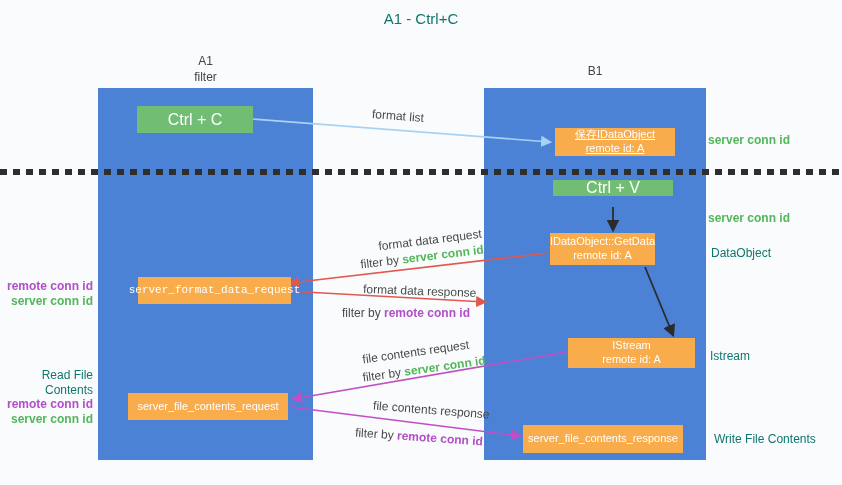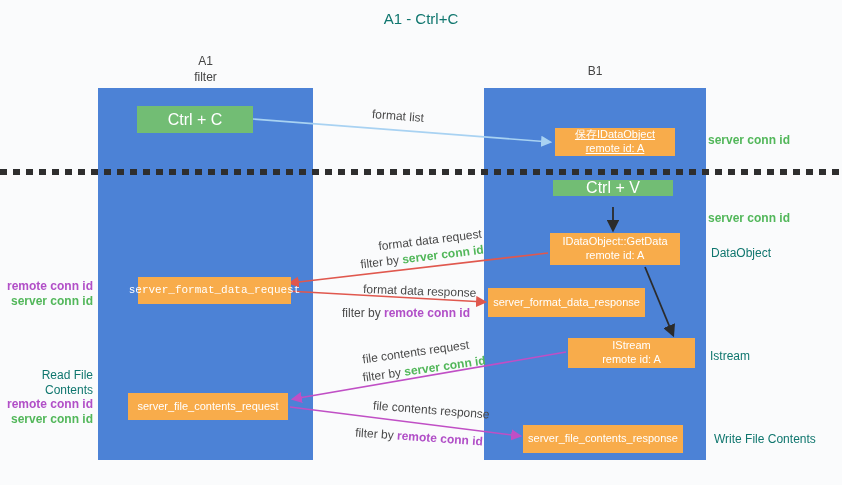--- a/index.html
+++ b/index.html
@@ -83,32 +83,29 @@
 
   <div class="node orange-node" style="left:555px;top:128px;width:120px;height:28px;text-decoration:underline;">
     <div>保存IDataObject</div>
     <div>remote id: A</div>
   </div>
 
   <div class="node green-node" style="left:553px;top:180px;width:120px;height:16px;">
     <div>Ctrl + V</div>
   </div>
 
-  <div class="node orange-node" style="left:550px;top:233px;width:130px;height:32px;">
+  <div class="node orange-node" style="left:550px;top:233px;width:105px;height:32px;">
     <div>IDataObject::GetData</div>
     <div>remote id: A</div>
   </div>
 
   <div class="node orange-node" style="left:138px;top:277px;width:153px;height:27px;font-family:Liberation Mono, monospace;">
     <div>server_format_data_request</div>
   </div>
 
-  <div class="node orange-node" style="left:488px;top:288px;width:157px;height:29px;">
-    <div>server_format_data_response</div>
-  </div>
 
   <div class="node orange-node" style="left:568px;top:338px;width:127px;height:30px;">
     <div>IStream</div>
     <div>remote id: A</div>
   </div>
 
   <div class="node orange-node" style="left:128px;top:393px;width:160px;height:27px;">
     <div>server_file_contents_request</div>
   </div>
 

